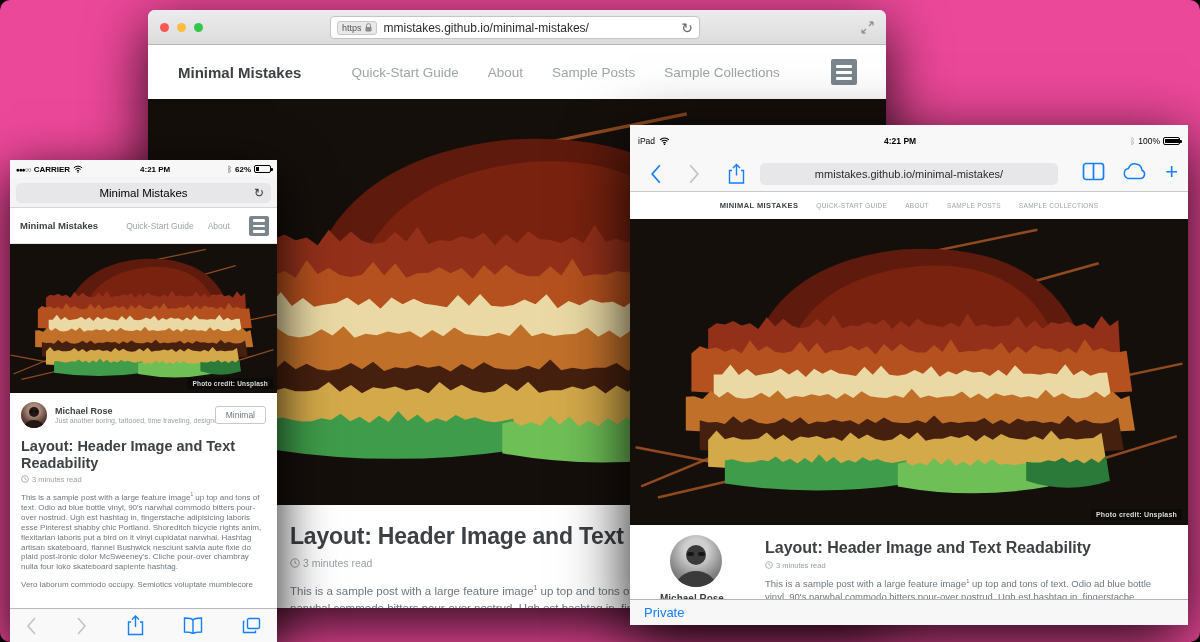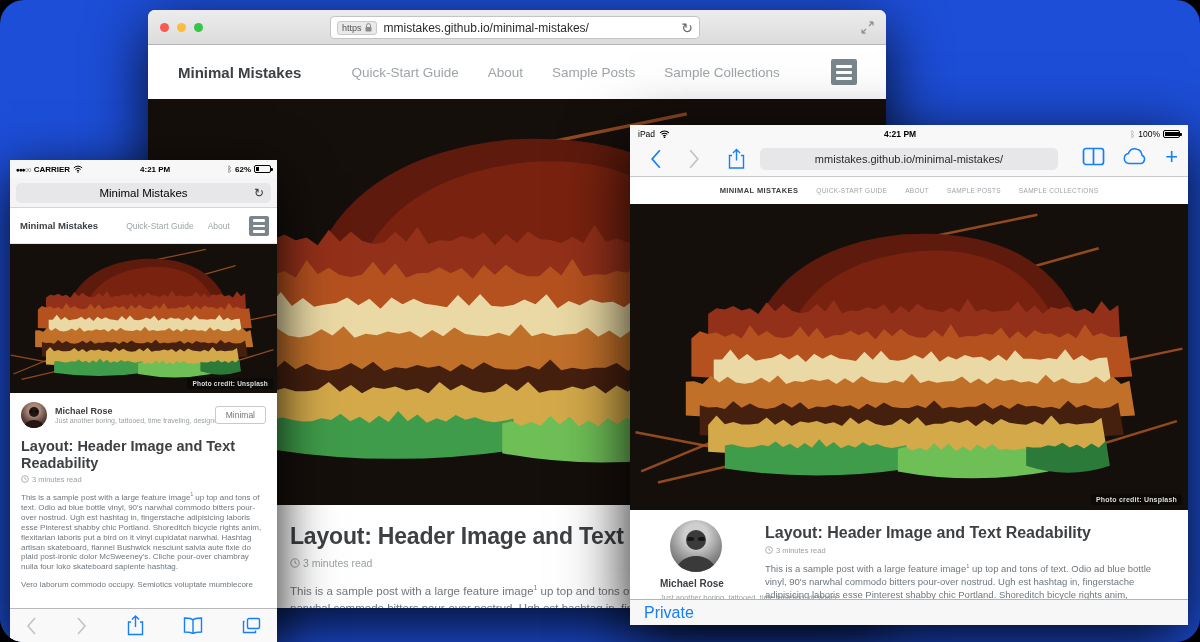--- a/index.html
+++ b/index.html
@@ -1,18 +1,18 @@
 <!DOCTYPE html>
 <html><head>
 <meta charset="utf-8">
 <style>
   * { margin:0; padding:0; box-sizing:border-box; }
   html,body { width:1200px; height:642px; background:#000; overflow:hidden;
     font-family:"Liberation Sans", sans-serif; }
-  .canvas { position:relative; width:1200px; height:642px; background:#1d4ed8; border-radius:24px; overflow:hidden;text-decoration:underline; }
+  .canvas { position:relative; width:1200px; height:642px; background:#ec4899; border-radius:10px; overflow:hidden;text-decoration:underline; }
 
   
   .leaf-art { position:absolute; inset:0; width:100%; height:100%; overflow:hidden; }
   .leaf-art svg { width:100%; height:100%; display:block; }
   .photo-credit { position:absolute; right:6px; bottom:5px; background:rgba(10,8,6,.72);
     color:#ddd; font-size:7.5px; font-weight:bold; padding:2px 5px; letter-spacing:.2px; }
   .clock-ic { display:inline-block; vertical-align:-1px; margin-right:3px; }
   .battery { display:inline-block; position:relative; width:17px; height:8px;
     border:1px solid #000; border-radius:2px; vertical-align:-1px; margin-left:3px; }
   .battery:after { content:""; position:absolute; right:-3px; top:2px; width:2px; height:3px; background:#000; border-radius:0 1px 1px 0; }
@@ -79,21 +79,21 @@
   .p-title { margin-top:10px; font-size:14.5px; font-weight:bold; color:#3d4144; line-height:1.15; }
   .p-meta { margin-top:4px; font-size:7.5px; color:#9aa0a3; }
   .p-body { margin-top:8px; font-size:8px; line-height:1.24; color:#6f777d; }
   .p-body p + p { margin-top:8px; }
   .p-toolbar { position:absolute; left:0; right:0; bottom:0; height:34px; background:#f9f9f9;
     border-top:1px solid #b9b9bb; display:flex; align-items:center; justify-content:space-between; padding:0 16px; }
 
   
   .ipad { position:absolute; left:630px; top:125px; width:558px; height:500px; background:#fff;
     box-shadow:0 16px 60px rgba(0,0,0,.9); overflow:hidden; z-index:2; }
-  .t-status { height:17px; background:#f8f8f8; display:flex; align-items:center; padding:8px 8px;
+  .t-status { height:17px; background:#f8f8f8; display:flex; align-items:center; padding:16px 8px;
     font-size:8.5px; color:#000; }
   .t-status .mid { flex:1; text-align:center; font-weight:bold; }
   .t-toolbar { position:relative; height:35px; background:#f8f8f8; border-bottom:1px solid #c9c9cb;
     display:flex; align-items:center; padding:0 12px; }
   .t-field { position:absolute; left:130px; width:298px; height:22px; top:6px; background:#e7e7e9;
     border-radius:5px; display:flex; align-items:center; justify-content:center; font-size:11px; color:#2b2b2b; }
   .t-right { position:absolute; right:10px; top:5px; display:flex; align-items:center; gap:17px; }
   .t-nav { height:27px; background:#fff; display:flex; align-items:center; justify-content:center; gap:18px; }
   .t-nav .tb { font-size:7.5px; font-weight:bold; color:#3d4144; letter-spacing:.4px; text-transform:uppercase; }
   .t-nav .tl { font-size:6.5px; color:#9ea4a7; letter-spacing:.3px; text-transform:uppercase; }
@@ -104,21 +104,21 @@
   .t-avatar { width:52px; height:52px; margin-left:10px;
     background:radial-gradient(circle at 50% 30%, #cfcfcf 0 26%, #8a8a8a 62%, #4c4c4c 100%); }
   .t-name { margin-top:6px; font-size:10px; font-weight:bold; color:#3d4144; }
   .t-bio { margin-top:4px; font-size:7.5px; color:#9aa0a3; white-space:nowrap; }
   .t-postcol { position:absolute; left:135px; top:14px; width:390px; }
   .t-title { font-size:16px; font-weight:bold; color:#3d4144; }
   .t-meta { margin-top:4px; font-size:7.5px; color:#9aa0a3; }
   .t-body { margin-top:8px; font-size:9.5px; line-height:1.35; color:#6f777d; }
   .t-bottombar { position:absolute; left:0; right:0; bottom:0; height:26px; background:#f7f7f8;
     border-top:1px solid #b5b5b7; display:flex; align-items:center; padding:0 14px; }
-  .private-lbl { color:#157efb; font-size:16px; }
+  .private-lbl { color:#157efb; font-size:13px; }
 </style>
 </head>
 <body>
 
 <div class="canvas">
 
   <div class="desktop">
     <div class="d-titlebar">
       <div class="traffic">
         <span class="t-red"></span>

